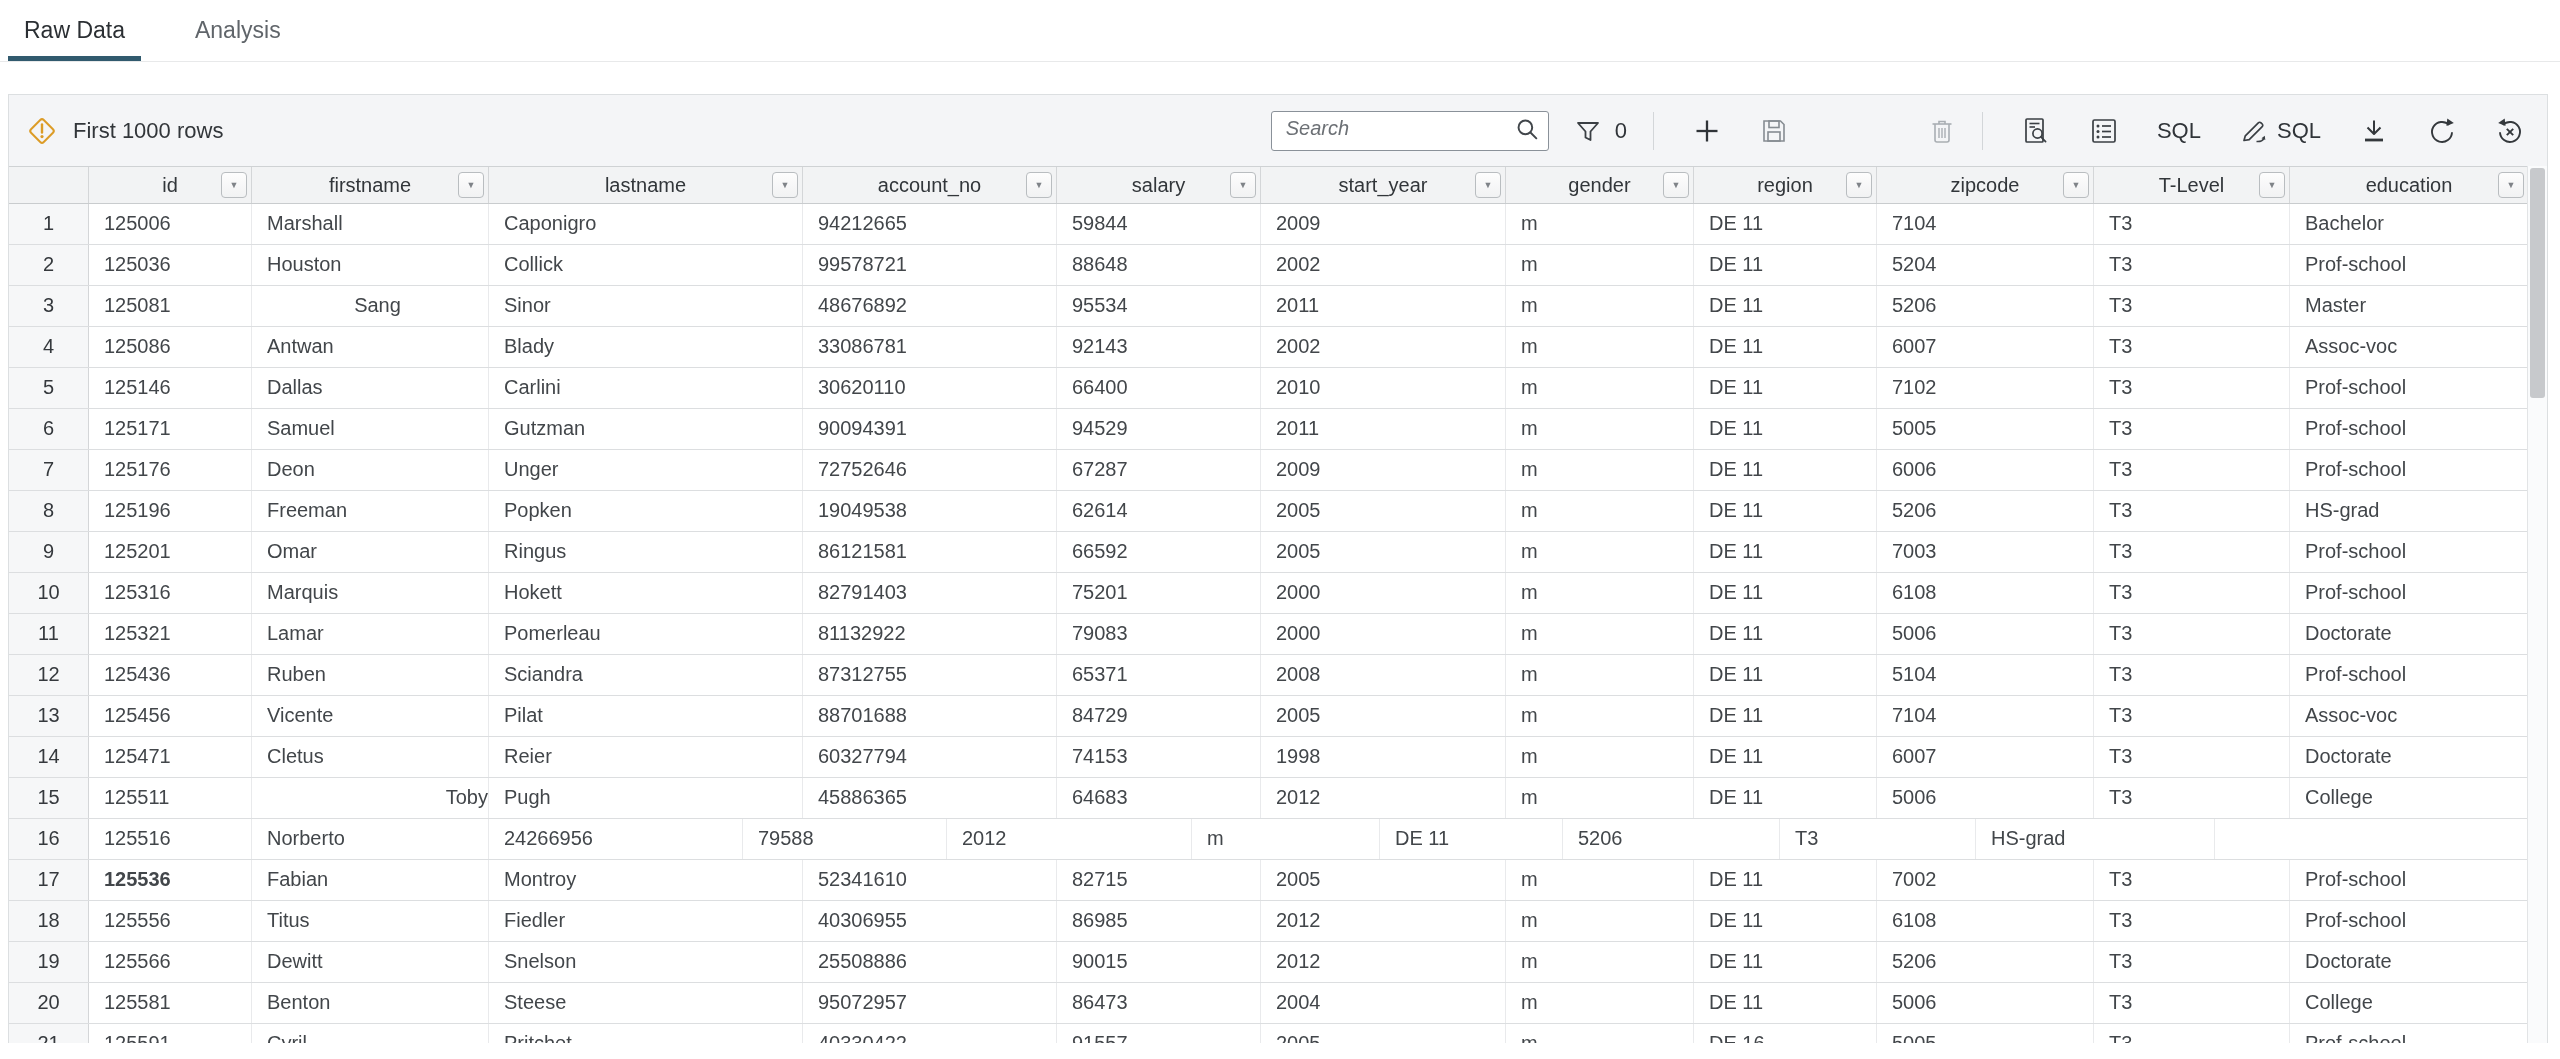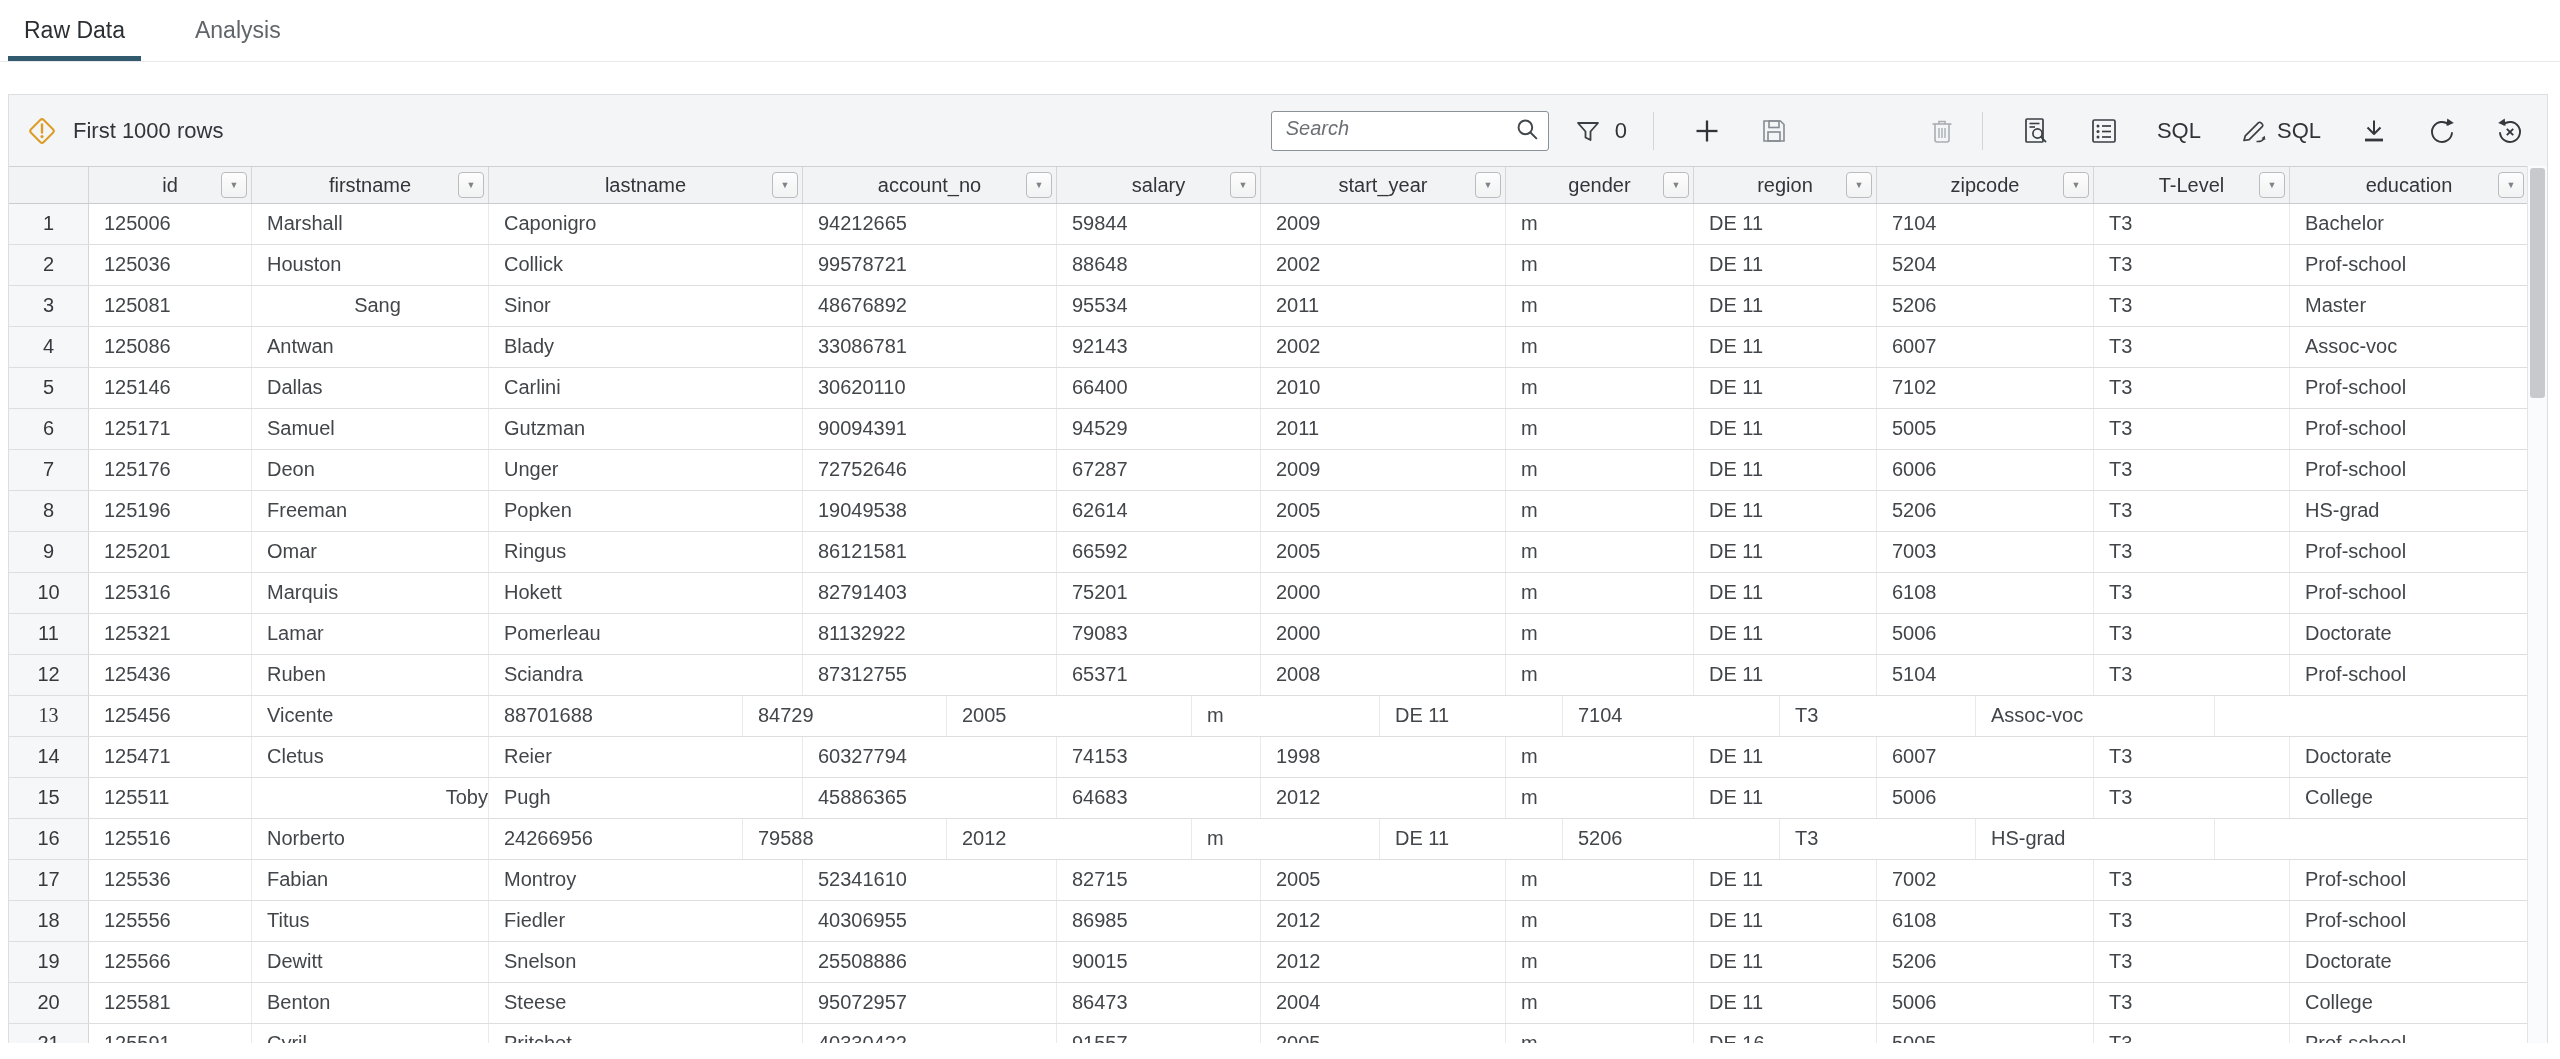--- a/index.html
+++ b/index.html
@@ -440,23 +440,24 @@
         <div class="td" style="width: 254px;">87312755</div>
         <div class="td" style="width: 204px;">65371</div>
         <div class="td" style="width: 245px;">2008</div>
         <div class="td" style="width: 188px;">m</div>
         <div class="td" style="width: 183px;">DE 11</div>
         <div class="td" style="width: 217px;">5104</div>
         <div class="td" style="width: 196px;">T3</div>
         <div class="td" style="width: 239px;">Prof-school</div>
       </div>
       <div class="tr">
-        <div class="td rn" style="width: 80px; font-family: Liberation Serif, serif;">13</div>
+        <div class="td rn" style="width: 80px;">13</div>
         <div class="td" style="width: 163px;">125456</div>
         <div class="td" style="width: 237px;">Vicente</div>
+        <div class="td" style="width: 314px;">Pilat</div>
         <div class="td" style="width: 254px;">88701688</div>
         <div class="td" style="width: 204px;">84729</div>
         <div class="td" style="width: 245px;">2005</div>
         <div class="td" style="width: 188px;">m</div>
         <div class="td" style="width: 183px;">DE 11</div>
         <div class="td" style="width: 217px;">7104</div>
         <div class="td" style="width: 196px;">T3</div>
         <div class="td" style="width: 239px;">Assoc-voc</div>
       </div>
       <div class="tr">
@@ -495,21 +496,21 @@
         <div class="td" style="width: 204px;">79588</div>
         <div class="td" style="width: 245px;">2012</div>
         <div class="td" style="width: 188px;">m</div>
         <div class="td" style="width: 183px;">DE 11</div>
         <div class="td" style="width: 217px;">5206</div>
         <div class="td" style="width: 196px;">T3</div>
         <div class="td" style="width: 239px;">HS-grad</div>
       </div>
       <div class="tr">
         <div class="td rn" style="width: 80px;">17</div>
-        <div class="td" style="width: 163px;">125536</div>
+        <div class="td" style="width: 163px; font-weight: bold;">125536</div>
         <div class="td" style="width: 237px;">Fabian</div>
         <div class="td" style="width: 314px;">Montroy</div>
         <div class="td" style="width: 254px;">52341610</div>
         <div class="td" style="width: 204px;">82715</div>
         <div class="td" style="width: 245px;">2005</div>
         <div class="td" style="width: 188px;">m</div>
         <div class="td" style="width: 183px;">DE 11</div>
         <div class="td" style="width: 217px;">7002</div>
         <div class="td" style="width: 196px;">T3</div>
         <div class="td" style="width: 239px;">Prof-school</div>

